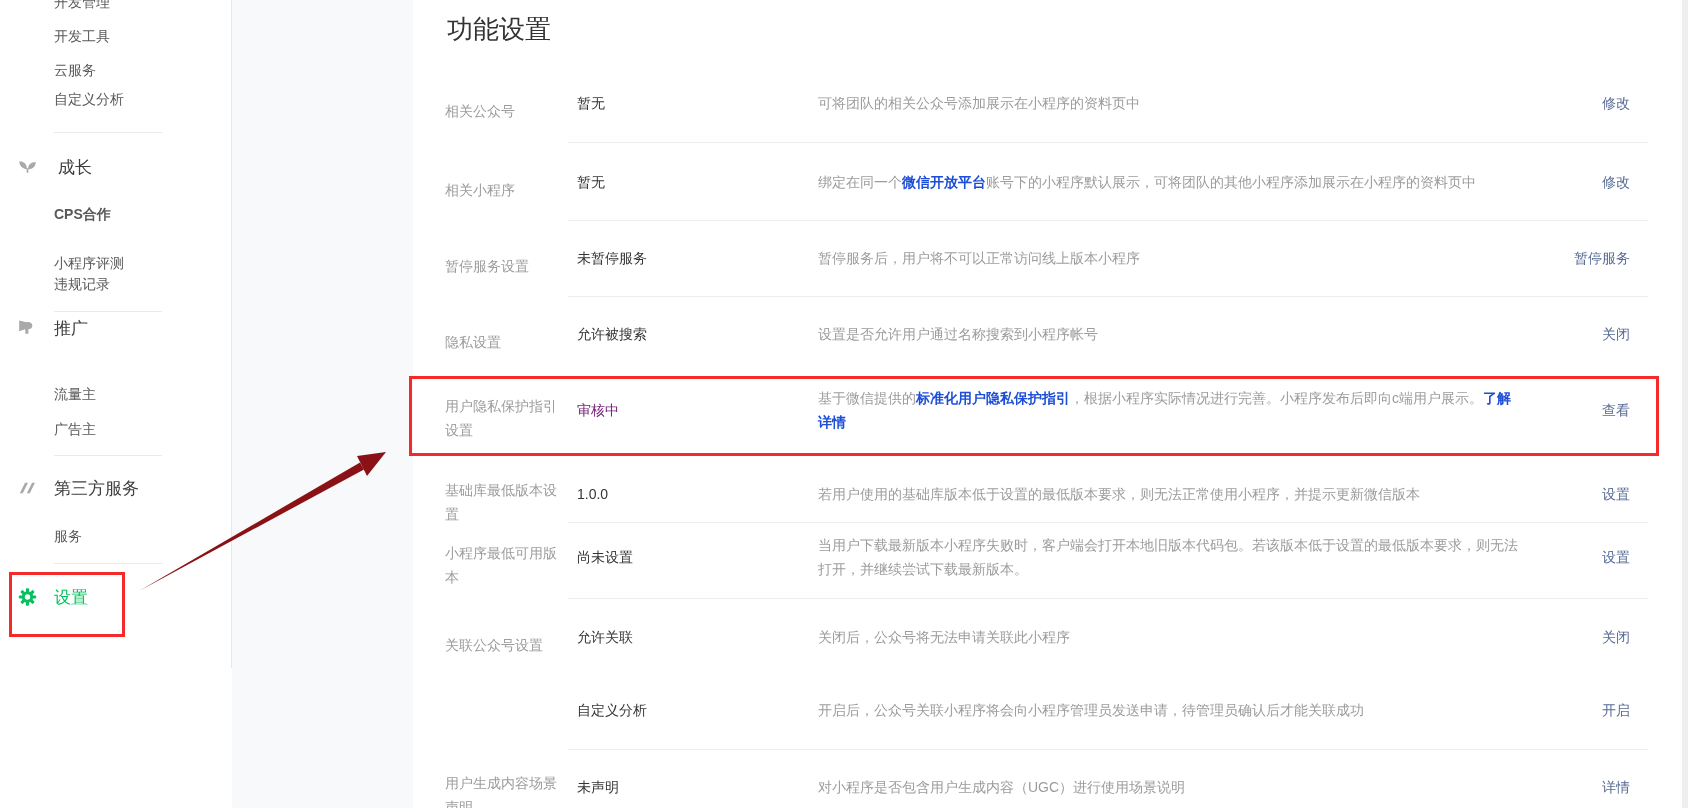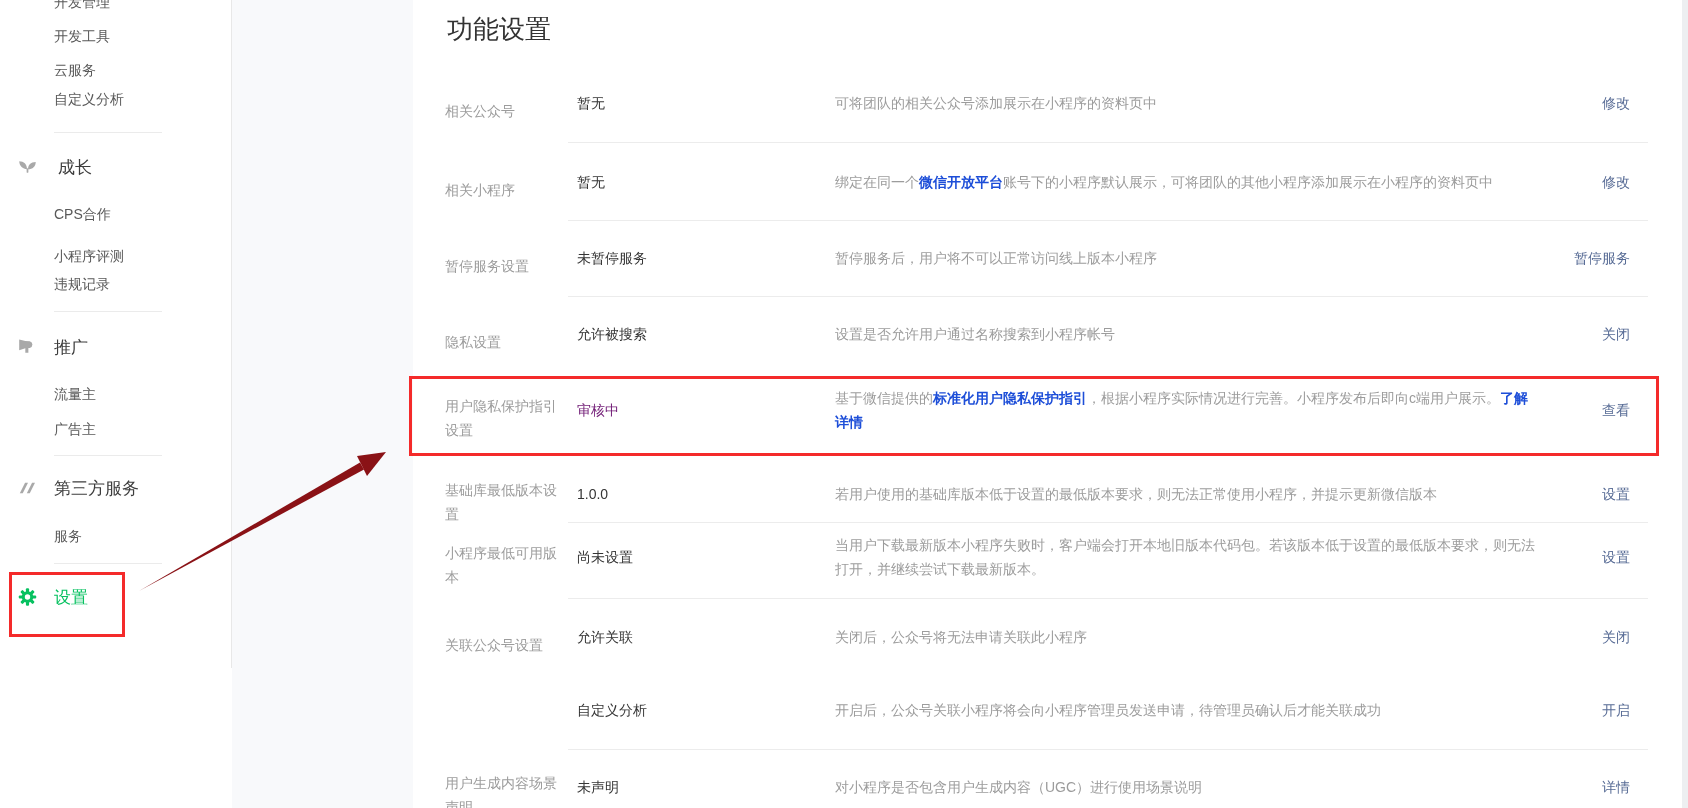--- a/index.html
+++ b/index.html
@@ -30,21 +30,21 @@
   #panel { position:absolute; left:413px; top:0; width:1269px; height:808px; background:#fff; }
   #page-title {
     position:absolute; left:34px; top:29px; transform:translateY(-50%);
     font-size:26px; font-weight:400; color:#333; margin:0; white-space:nowrap;
   }
   .row { position:absolute; left:0; width:100%; height:0; }
   .cell { position:absolute; transform:translateY(-50%); font-size:14px; line-height:24px; }
   .label { left:32px; width:122px; color:#9c9c9c;margin-top:8px; }
   .value { left:148px; width:232px; color:#353535;margin-left:16px; }
   .value-red { color:#701a75; }
-  .desc  { left:405px; width:702px; color:#9c9c9c;margin-left:17px; }
+  .desc  { left:405px; width:702px; color:#9c9c9c; }
   .action {
     right:52px; color:#576b95; text-decoration:none; cursor:pointer;
     white-space:nowrap; text-align:right;
   }
   .seg-link { color:#1d4ed8; font-weight:700; cursor:pointer; }
   .divider { position:absolute; left:155px; width:1080px; height:1px; background:#ececec; }
   #scroll-strip { position:absolute; left:1682px; top:0; width:6px; height:808px; background:#edeff1; }
   
   #annotation-box-settings {
     position:absolute; left:9px; top:572px; width:110px; height:59px;
@@ -93,25 +93,25 @@
     <div class="sb-item" style="top: 37px;">开发工具</div>
     <div class="sb-item" style="top: 71px;">云服务</div>
     <div class="sb-item" style="top: 100px;">自定义分析</div>
     <div class="sb-divider" style="top: 132px;"></div>
     <div class="sb-header" style="top: 167px; gap: 20px;">
       <svg class="sb-ico" viewBox="0 0 24 24">
         <use href="#sym-sprout"></use>
       </svg>
       <span>成长</span>
     </div>
-    <div class="sb-item" style="top: 215px;">CPS合作</div>
-    <div class="sb-item" style="top: 257px;">小程序评测</div>
+    <div class="sb-item" style="top: 215px; font-weight: bold;">CPS合作</div>
+    <div class="sb-item" style="top: 264px;">小程序评测</div>
     <div class="sb-item" style="top: 285px;">违规记录</div>
     <div class="sb-divider" style="top: 311px;"></div>
-    <div class="sb-header" style="top: 347px;">
+    <div class="sb-header" style="top: 328px;">
       <svg class="sb-ico" viewBox="0 0 24 24">
         <use href="#sym-megaphone"></use>
       </svg>
       <span>推广</span>
     </div>
     <div class="sb-item" style="top: 395px;">流量主</div>
     <div class="sb-item" style="top: 430px;">广告主</div>
     <div class="sb-divider" style="top: 455px;"></div>
     <div class="sb-header" style="top: 488px;">
       <svg class="sb-ico" viewBox="0 0 24 24">

